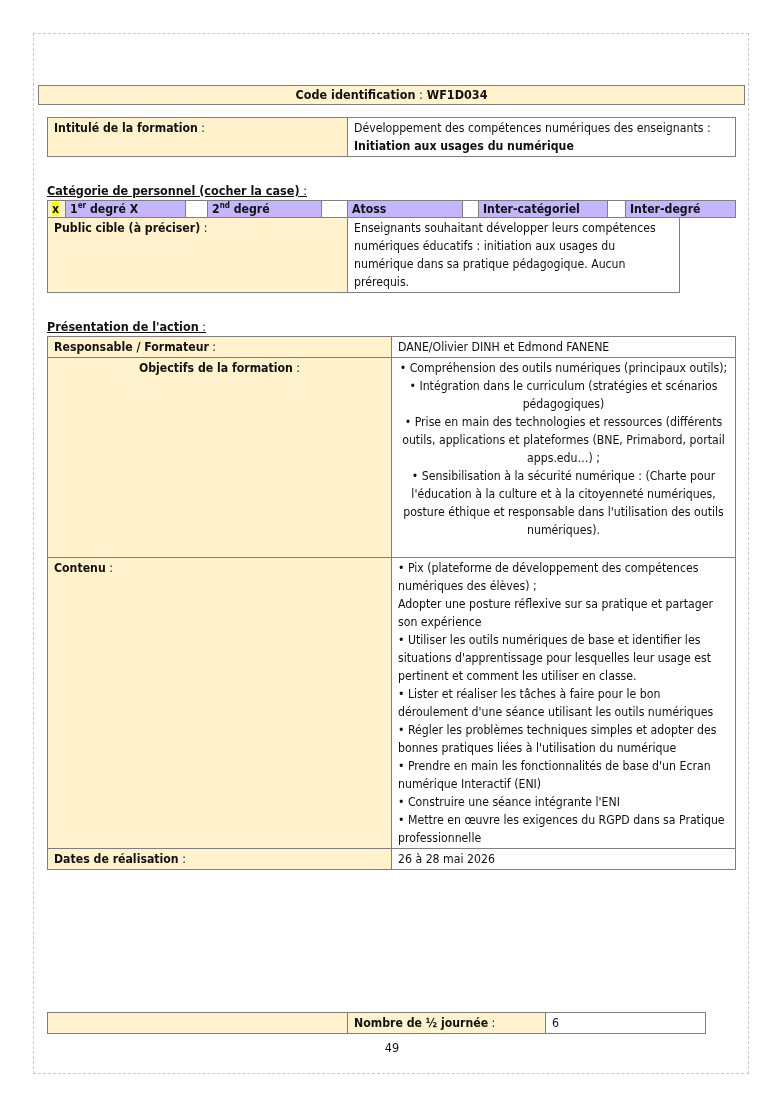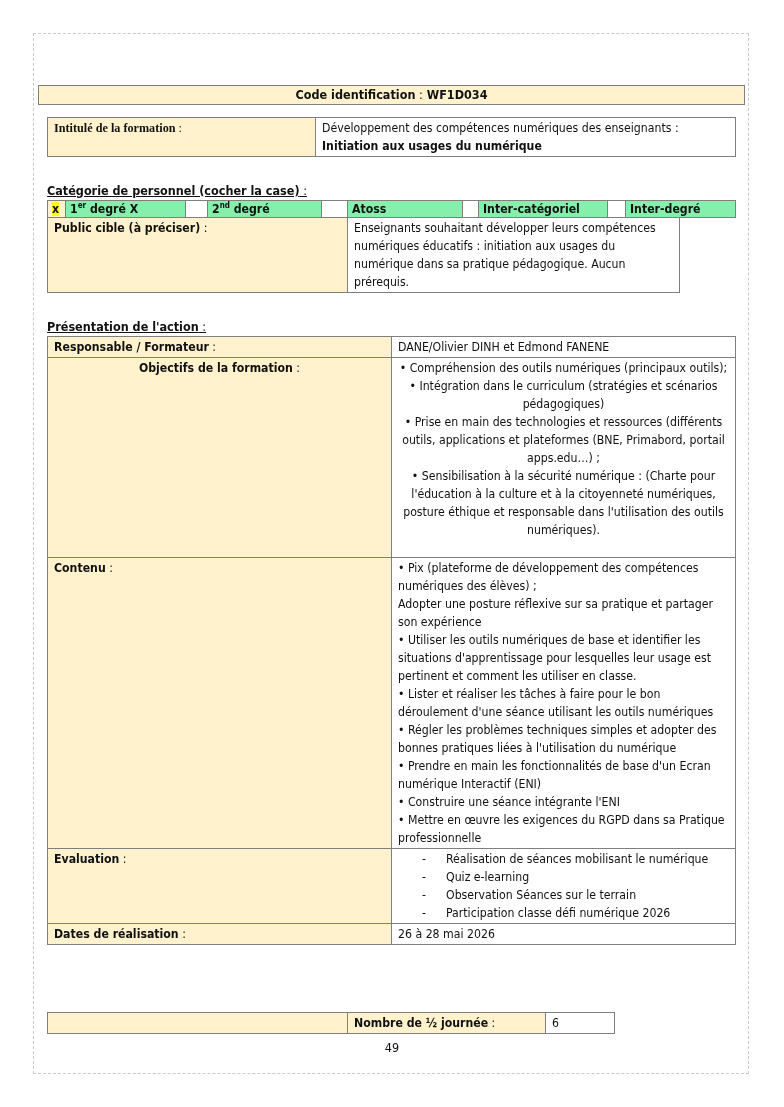--- a/index.html
+++ b/index.html
@@ -13,42 +13,42 @@
   .code-bar .sep{font-weight:normal;}
   table{border-collapse:collapse;position:absolute;table-layout:fixed;}
   td{border:1px solid #7f7f7f;vertical-align:top;padding:1px 6px;line-height:18px;box-sizing:border-box;}
   td.lab{background:#fff2cc;font-weight:bold;}
   td.lab .colon{font-weight:normal;}
   td.val{background:#fff;}
   .hl{background:#ffff00;}
   .sectitle{position:absolute;font-weight:bold;text-decoration:underline;font-size:12.5px;}
   .sectitle .colon{font-weight:normal;}
   sup{font-size:8px;line-height:0;}
-  .cat td{background:#86efac;font-weight:bold;padding:0 4px;height:17px;line-height:16px;}
+  .cat td{background:#c4b5fd;font-weight:bold;padding:0 4px;height:17px;line-height:16px;}
   .cat td.box{background:#fff;}
   .cat td.box.sel{background:#fff2cc;}
   ul.eval{margin:0;padding:0 0 0 24px;list-style:none;}
   ul.eval li{position:relative;padding-left:24px;}
   ul.eval li::before{content:"-";position:absolute;left:0;}
   .pnum{position:absolute;left:0;width:784px;top:1040px;text-align:center;font-size:12.5px;}
 </style>
 </head>
 <body>
 
 <div class="page"></div>
 
 <div class="code-bar">
   <span>Code identification</span><span class="sep"> :</span>
   <span>WF1D034</span>
 </div>
 
 <table style="left:47px;top:117px;width:689px;">
   <tbody>
       <tr style="height:38px;">
-    <td class="lab" style="width:268px;font-family:Liberation Serif, serif;"><span>Intitulé de la formation</span><span class="colon"> :</span></td>
+    <td class="lab" style="width:300px;"><span>Intitulé de la formation</span><span class="colon"> :</span></td>
     <td class="val"><span>Développement des compétences numériques des enseignants : </span><b>Initiation aux usages du numérique</b></td>
   </tr>
 </tbody>
   </table>
 
 <div class="sectitle" style="left:47px;top:183px;"><span>Catégorie de personnel (cocher la case)</span><span class="colon"> :</span></div>
 
 <table class="cat" style="left:47px;top:200px;width:689px;">
   <tbody>
       <tr>
@@ -98,39 +98,28 @@
       <span style="display:block">• Pix (plateforme de développement des compétences numériques des élèves) ;</span>
       <span style="display:block">Adopter une posture réflexive sur sa pratique et partager son expérience</span>
       <span style="display:block">• Utiliser les outils numériques de base et identifier les situations d'apprentissage pour lesquelles leur usage est pertinent et comment les utiliser en classe.</span>
       <span style="display:block">• Lister et réaliser les tâches à faire pour le bon déroulement d'une séance utilisant les outils numériques</span>
       <span style="display:block">• Régler les problèmes techniques simples et adopter des bonnes pratiques liées à l'utilisation du numérique</span>
       <span style="display:block">• Prendre en main les fonctionnalités de base d'un Ecran numérique Interactif (ENI)</span>
       <span style="display:block">• Construire une séance intégrante l'ENI</span>
       <span style="display:block">• Mettre en œuvre les exigences du RGPD dans sa Pratique professionnelle</span>
     </td>
   </tr>
-  <tr style="height:74px;">
-    <td class="lab"><span>Evaluation</span><span class="colon"> :</span></td>
-    <td class="val">
-      <ul class="eval">
-        <li>Réalisation de séances mobilisant le numérique</li>
-        <li>Quiz e-learning</li>
-        <li>Observation Séances sur le terrain</li>
-        <li>Participation classe défi numérique 2026</li>
-      </ul>
-    </td>
-  </tr>
   <tr style="height:18px;">
     <td class="lab"><span>Dates de réalisation</span><span class="colon"> :</span></td>
     <td class="val">26 à 28 mai 2026</td>
   </tr>
 </tbody>
   </table>
 
-<table style="left:47px;top:1012px;width:568px;">
+<table style="left:47px;top:1012px;width:659px;">
   <tbody>
       <tr style="height:18px;">
     <td class="lab" style="width:300px;"></td>
     <td class="lab" style="width:198px;"><span>Nombre de ½ journée</span><span class="colon"> :</span></td>
     <td class="val">6</td>
   </tr>
 </tbody>
   </table>
 
 <div class="pnum">49</div>

